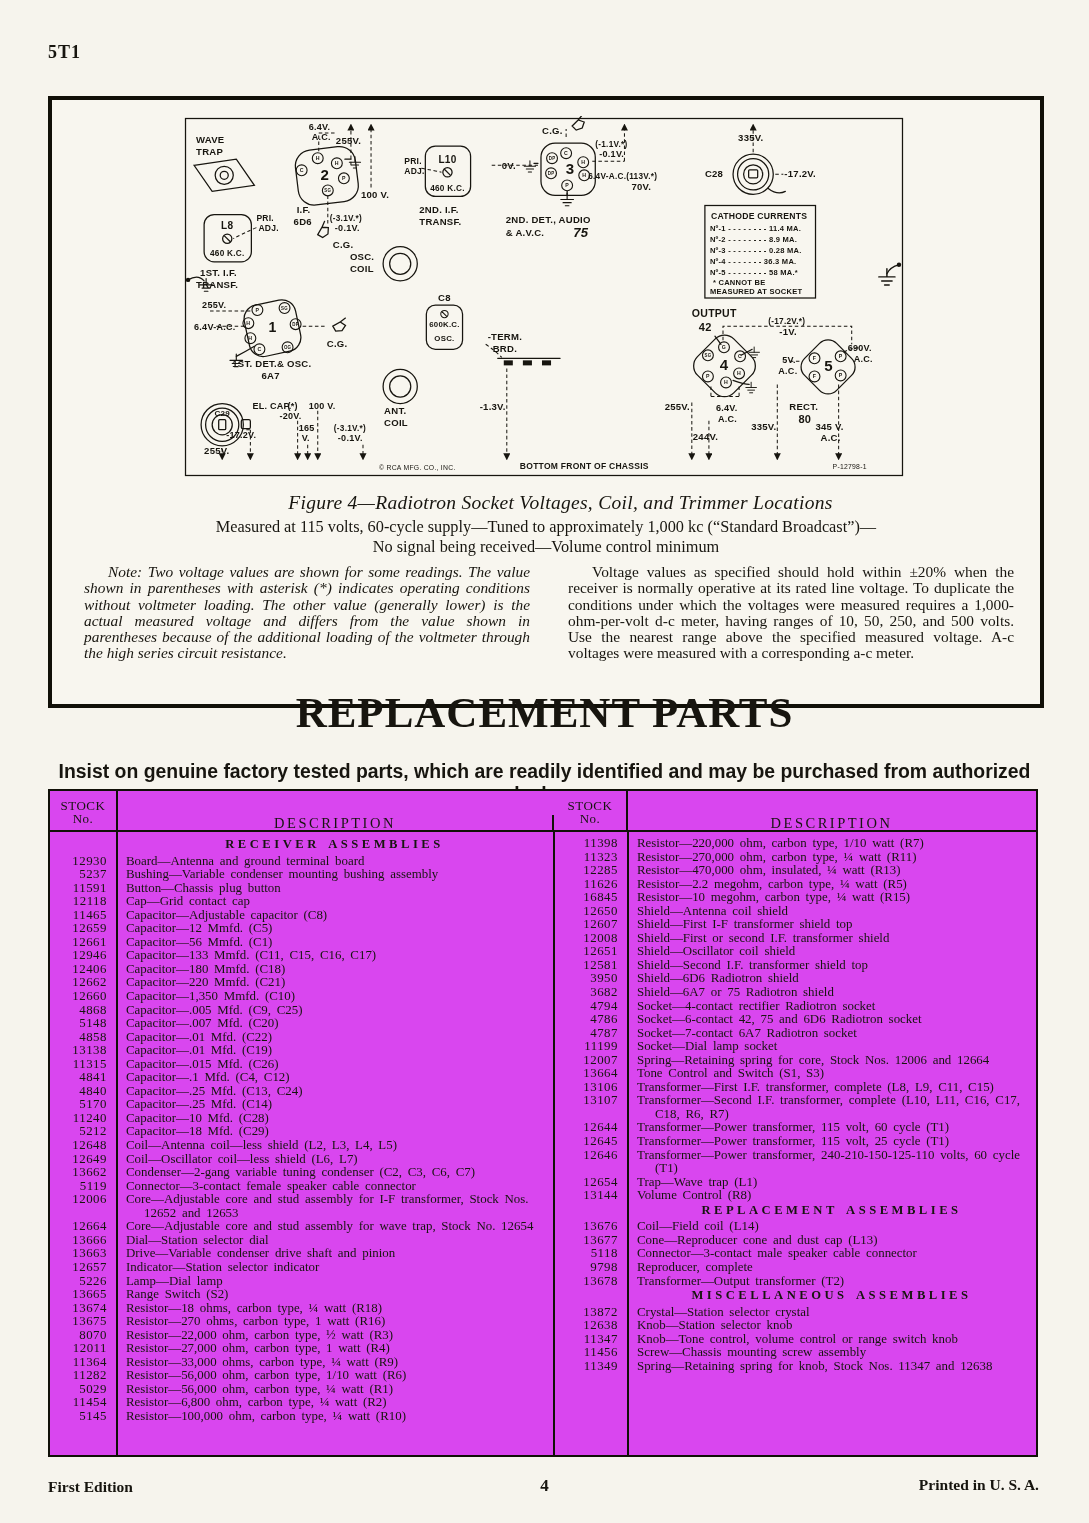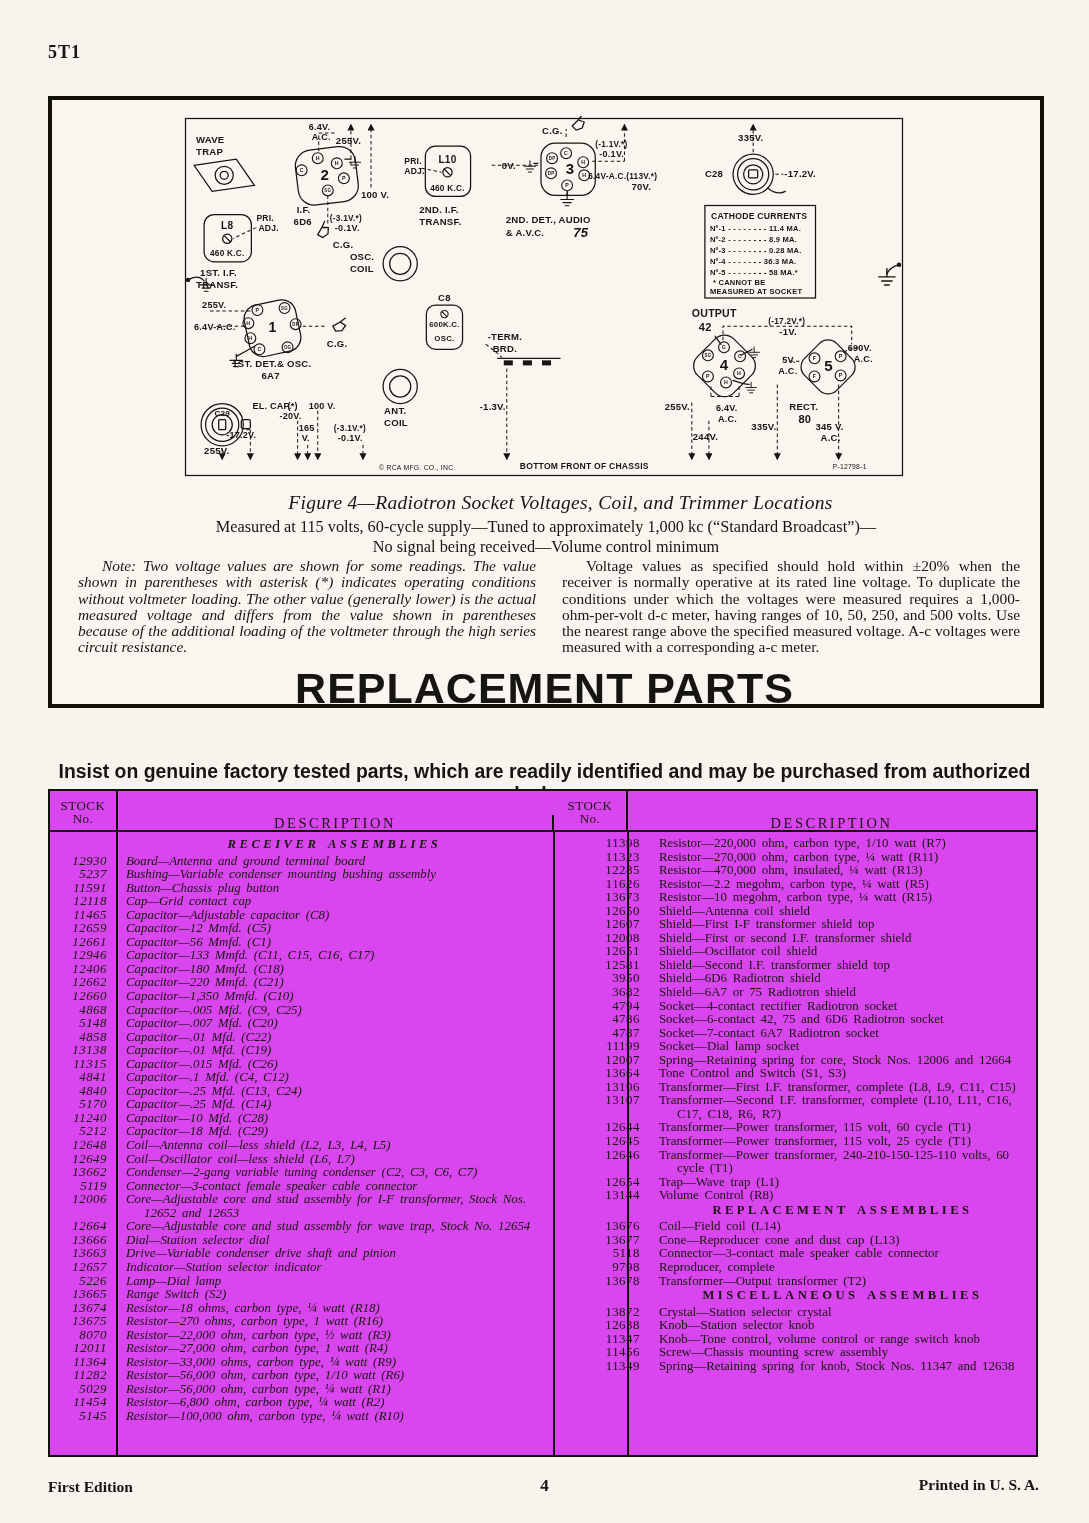--- a/index.html
+++ b/index.html
@@ -11,38 +11,38 @@
   .diagram{position:absolute;left:132px;top:16px;width:720px;height:362px;}
   svg text{font-family:"Liberation Sans","DejaVu Sans",sans-serif;fill:#17150f;letter-spacing:.25px;}
   .sld{stroke:#17150f;stroke-width:1.25;fill:none;stroke-linecap:round;}
   .dsh{stroke:#17150f;stroke-width:1;fill:none;stroke-dasharray:3.5 2.6;}
   .fil{fill:#17150f;}
   .fig-caption{position:absolute;left:0;right:0;top:392px;text-align:center;font-style:italic;font-size:19.5px;letter-spacing:.3px;margin-left:29px;}
   .fig-sub{position:absolute;left:0;right:0;text-align:center;font-size:16.3px;}
   .s1{top:417px;} .s2{top:437px;}
   .fig-cols{position:absolute;left:26px;right:20px;top:458px;bottom:4px;overflow:hidden;
             display:flex;gap:26px;font-size:15.4px;line-height:16.3px;}
-  .fig-cols p{margin:0;flex:1;text-align:justify;text-indent:24px;}
+  .fig-cols p{margin:6px;flex:1;text-align:justify;text-indent:24px;}
   .note{font-style:italic;}
-  .rp-title{position:absolute;left:0;right:0;top:664px;margin:0;text-align:center;
-            font-family:Liberation Sans, sans-serif;font-weight:700;font-size:43px;letter-spacing:1px;}
+  .rp-title{position:absolute;left:0;right:0;top:688px;margin:0;text-align:center;
+            font-family:Liberation Serif, serif;font-weight:700;font-size:43px;letter-spacing:1px;}
   .rp-sub{position:absolute;left:44px;right:44px;top:760px;text-align:center;
           font-family:"Liberation Sans","DejaVu Sans",sans-serif;font-weight:700;font-size:19.4px;}
   .parts-table{position:absolute;left:48px;top:789px;width:990px;height:668px;border:2.5px solid #111008;
                box-sizing:border-box;display:flex;flex-direction:column;background:#d946ef;}
   .thead{display:grid;grid-template-columns:68px 436px 74px 407px;height:39px;border-bottom:2px solid #111008;}
   .th{display:flex;align-items:center;justify-content:center;border-right:2px solid #111008;}
   .th:last-child{border-right:none;}
   .th-stock{flex-direction:column;font-size:13px;line-height:13px;letter-spacing:.5px;}
   .th-desc{font-size:14.5px;letter-spacing:2.5px;margin-top:24px;}
   .tbody{flex:1;display:flex;min-height:0;}
   .half{display:flex;flex-direction:column;padding-top:5px;box-sizing:border-box;
         background-image:linear-gradient(#111008,#111008);background-size:2px 100%;background-repeat:no-repeat;}
-  .h1{width:504px;background-position:66px 0;font-style:italic;}
-  .h2{width:484px;border-left:2px solid #111008;background-position:72px 0;padding-left:22px;}
+  .h1{width:504px;background-position:66px 0;}
+  .h2{width:484px;border-left:2px solid #111008;background-position:72px 0;}
   .prow{display:flex;font-size:12.9px;line-height:13.55px;word-spacing:2.5px;}
   .h1 .n{width:66px;} .h2 .n{width:72px;}
   .n{flex:none;text-align:right;padding-right:9px;box-sizing:border-box;letter-spacing:.5px;}
   .d{flex:1;padding-left:28px;padding-right:6px;text-indent:-18px;}
   .psec .d{text-align:center;text-indent:0;padding:1px 4px 3px 4px;font-weight:700;letter-spacing:3.5px;font-size:12.6px;}
   .footer-left{position:absolute;left:48px;top:1478px;font-weight:700;font-size:15.5px;}
   .page-num{position:absolute;left:0;right:0;top:1476px;text-align:center;font-weight:700;font-size:17px;}
   .footer-right{position:absolute;right:50px;top:1476px;font-weight:700;font-size:15.5px;}
 </style>
 </head>
@@ -574,21 +574,21 @@
           </div>
           <div class="prow">
             <span class="n">12285</span>
             <span class="d">Resistor—470,000 ohm, insulated, ¼ watt (R13)</span>
           </div>
           <div class="prow">
             <span class="n">11626</span>
             <span class="d">Resistor—2.2 megohm, carbon type, ¼ watt (R5)</span>
           </div>
           <div class="prow">
-            <span class="n">13673</span>
+            <span class="n">16845</span>
             <span class="d">Resistor—10 megohm, carbon type, ¼ watt (R15)</span>
           </div>
           <div class="prow">
             <span class="n">12650</span>
             <span class="d">Shield—Antenna coil shield</span>
           </div>
           <div class="prow">
             <span class="n">12607</span>
             <span class="d">Shield—First I-F transformer shield top</span>
           </div>

